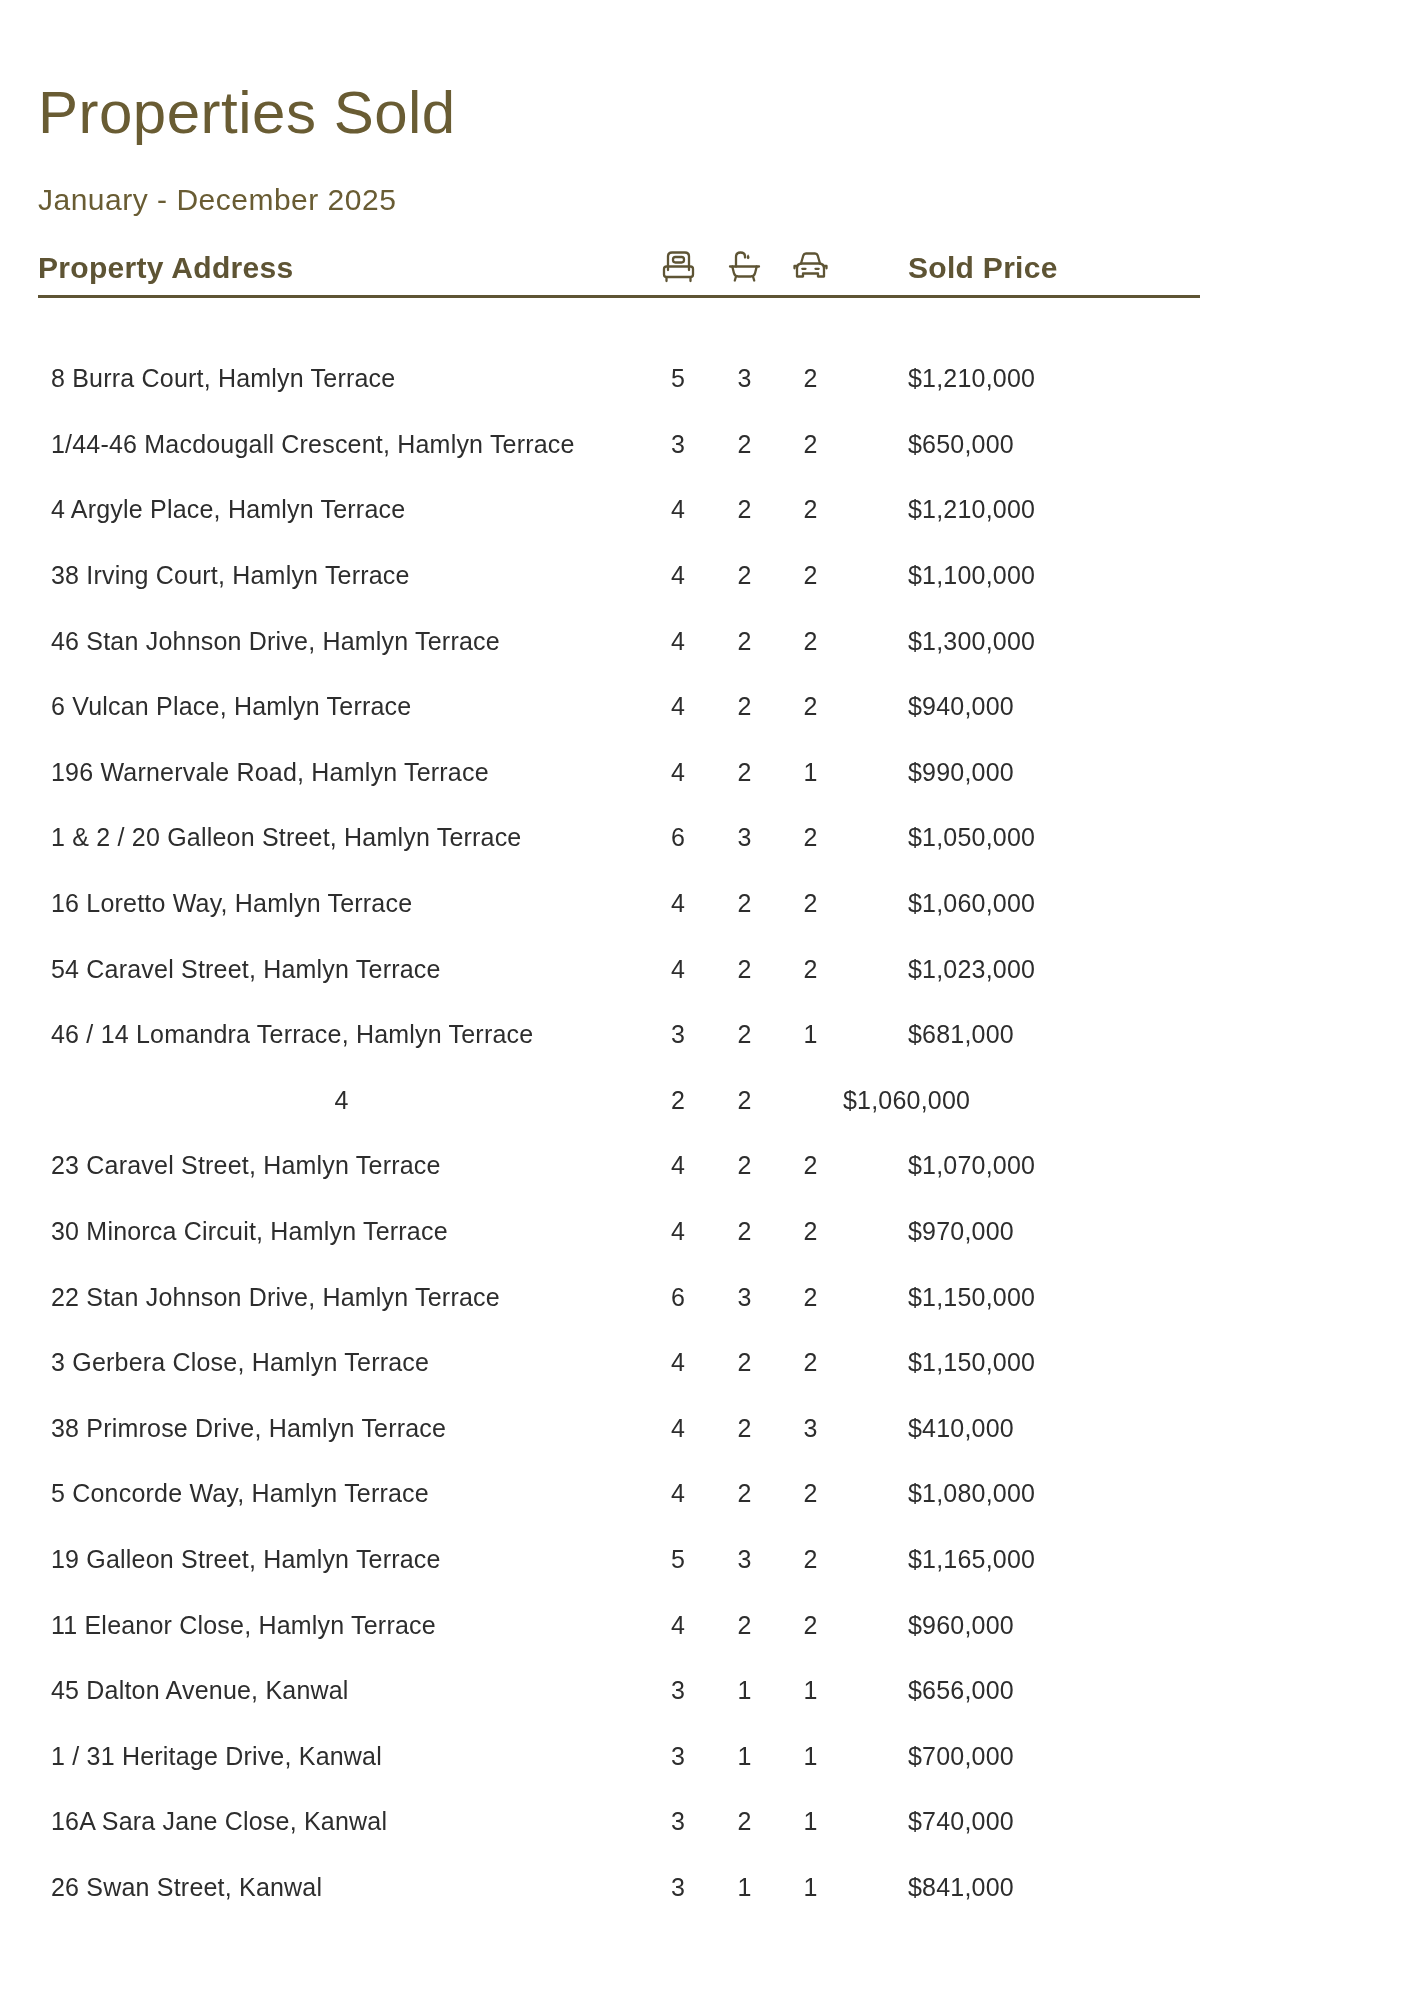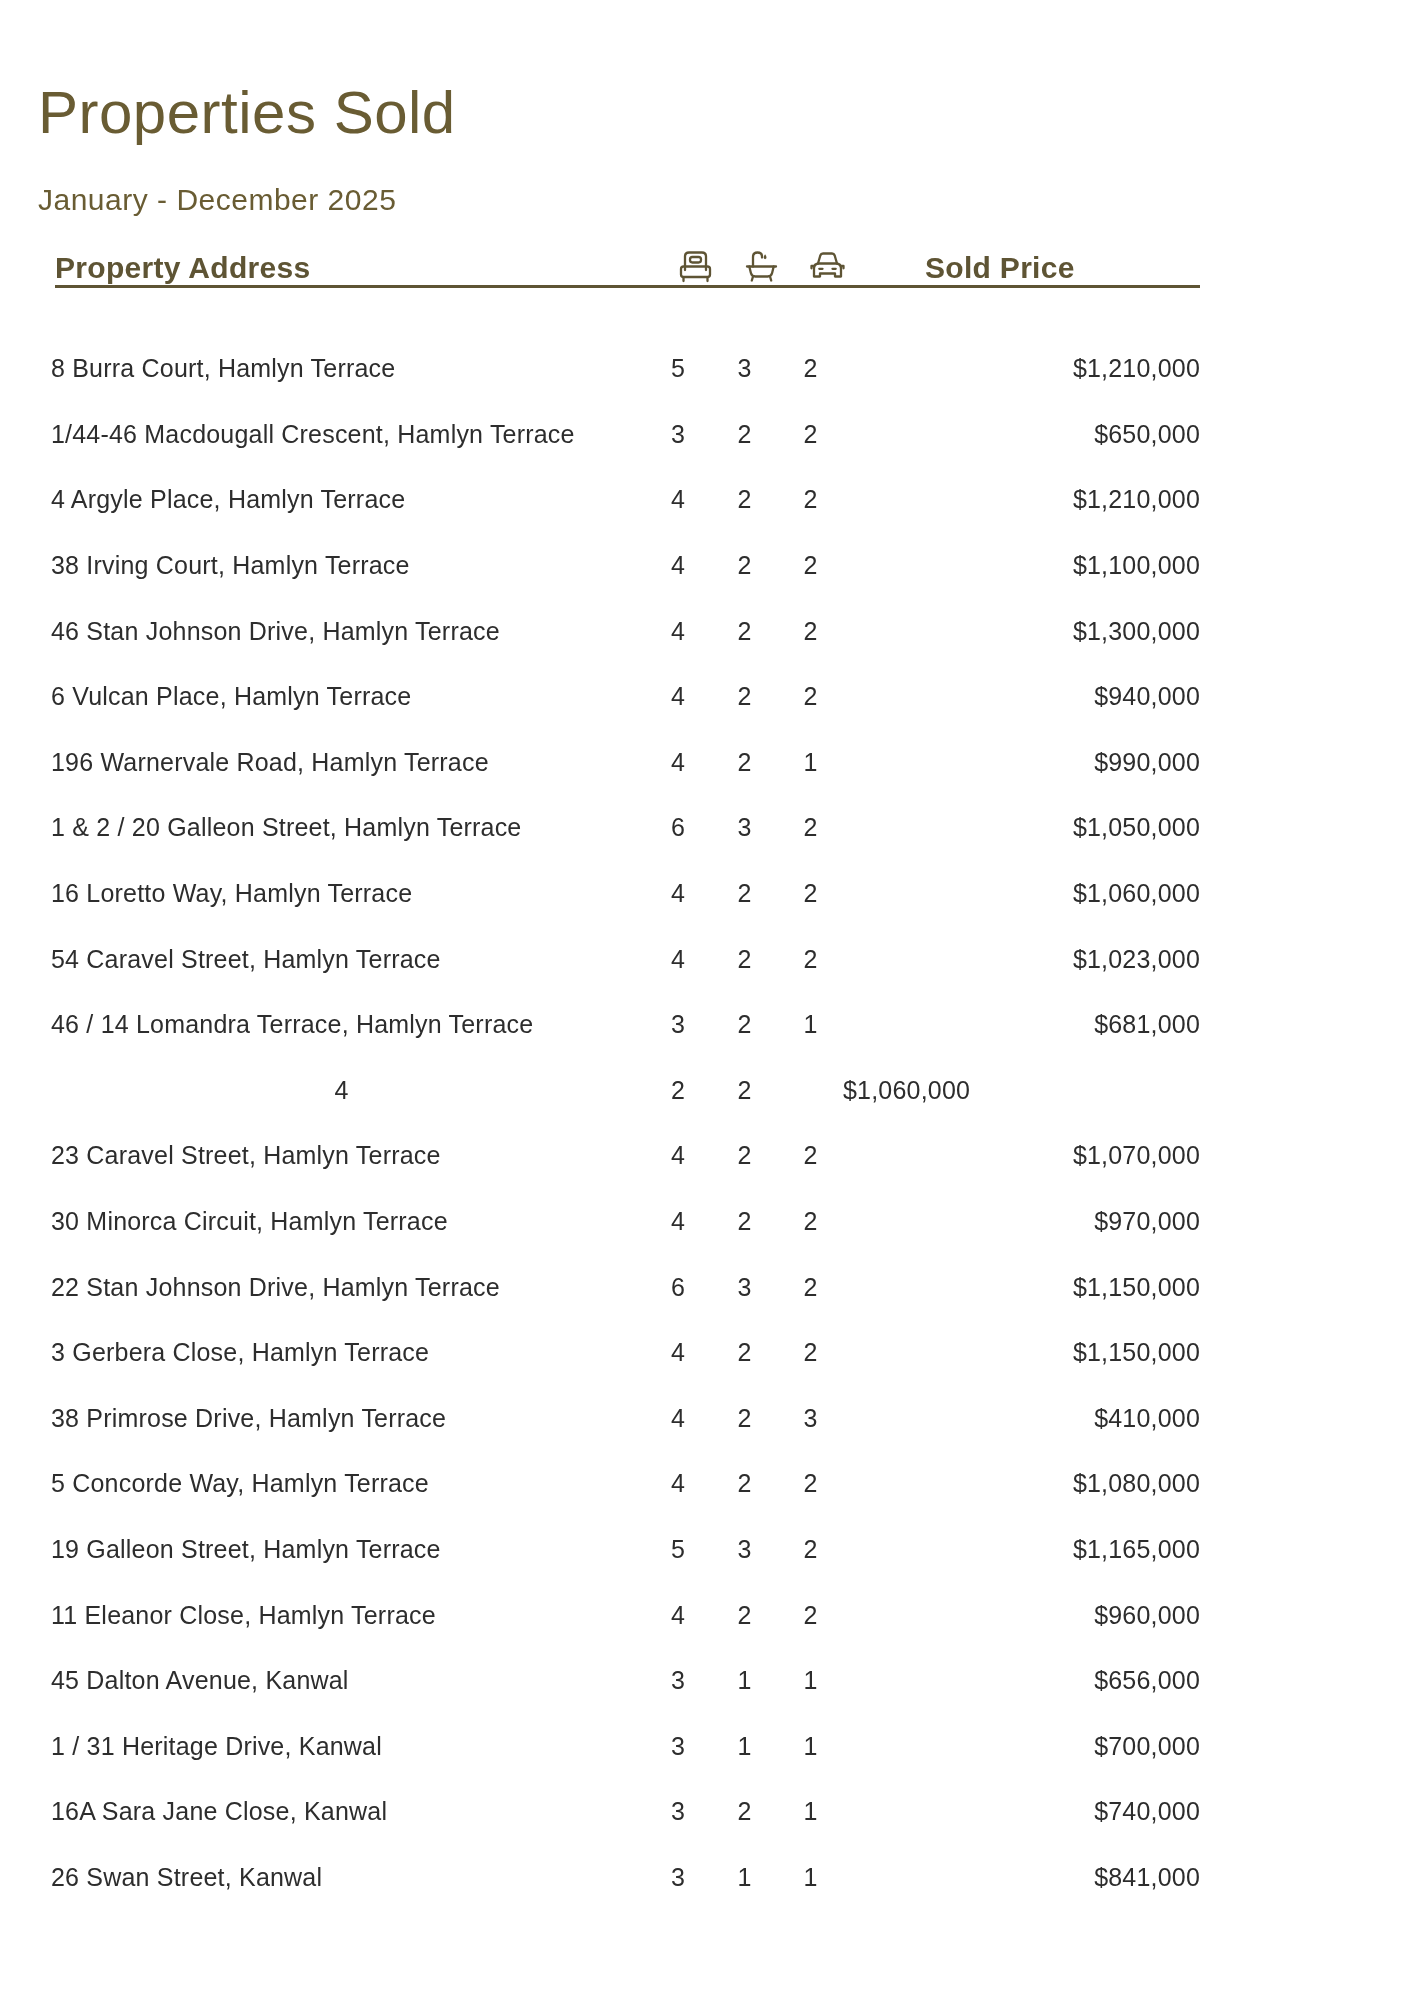--- a/index.html
+++ b/index.html
@@ -38,22 +38,22 @@
     width:1162px;
     margin-top:28px;
   }
   .grid-row{
     display:grid;
     grid-template-columns:607px 66px 67px 65px 1fr;
     align-items:center;
   }
   .tbl-head{
     border-bottom:3px solid var(--rule);
+    padding-bottom:10px;
     align-items:end;
-    margin-left:17px;
   }
   .head-label{
     font-size:30px;
     font-weight:700;
     color:var(--rule);
     letter-spacing:0.3px;
   }
   .head-price{padding-left:65px;}
   .icon-cell{
     display:flex;justify-content:center;align-items:flex-end;
@@ -67,21 +67,21 @@
   }
   .cell{
     font-size:25px;
     font-weight:400;
     color:var(--row-text);
     letter-spacing:0.2px;
     white-space:nowrap;
   }
   .cell.address{padding-left:13px;}
   .cell.num{text-align:center;}
-  .cell.price{padding-left:65px;text-align:right;}
+  .cell.price{padding-left:65px;}
 </style>
 </head>
 <body>
 
 <div class="page">
 
   <h1 class="doc-title">Properties Sold</h1>
   <div class="doc-subtitle">January - December 2025</div>
 
   <div class="tbl">

